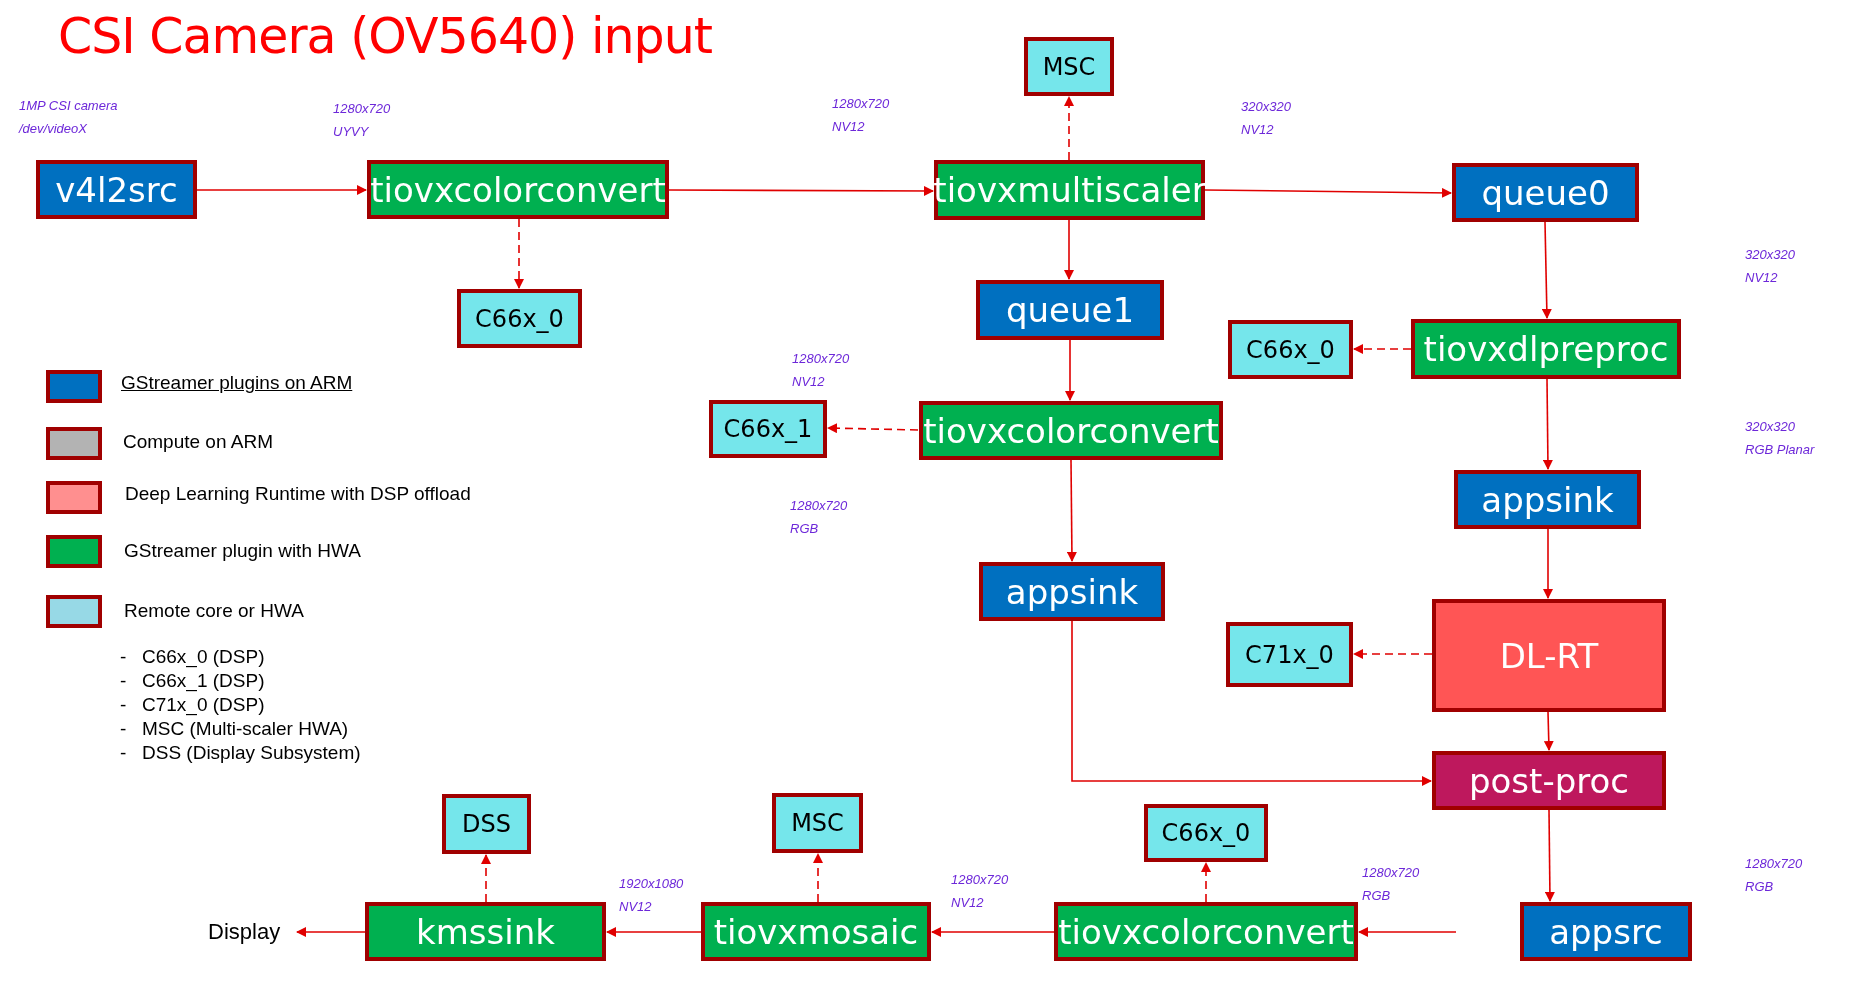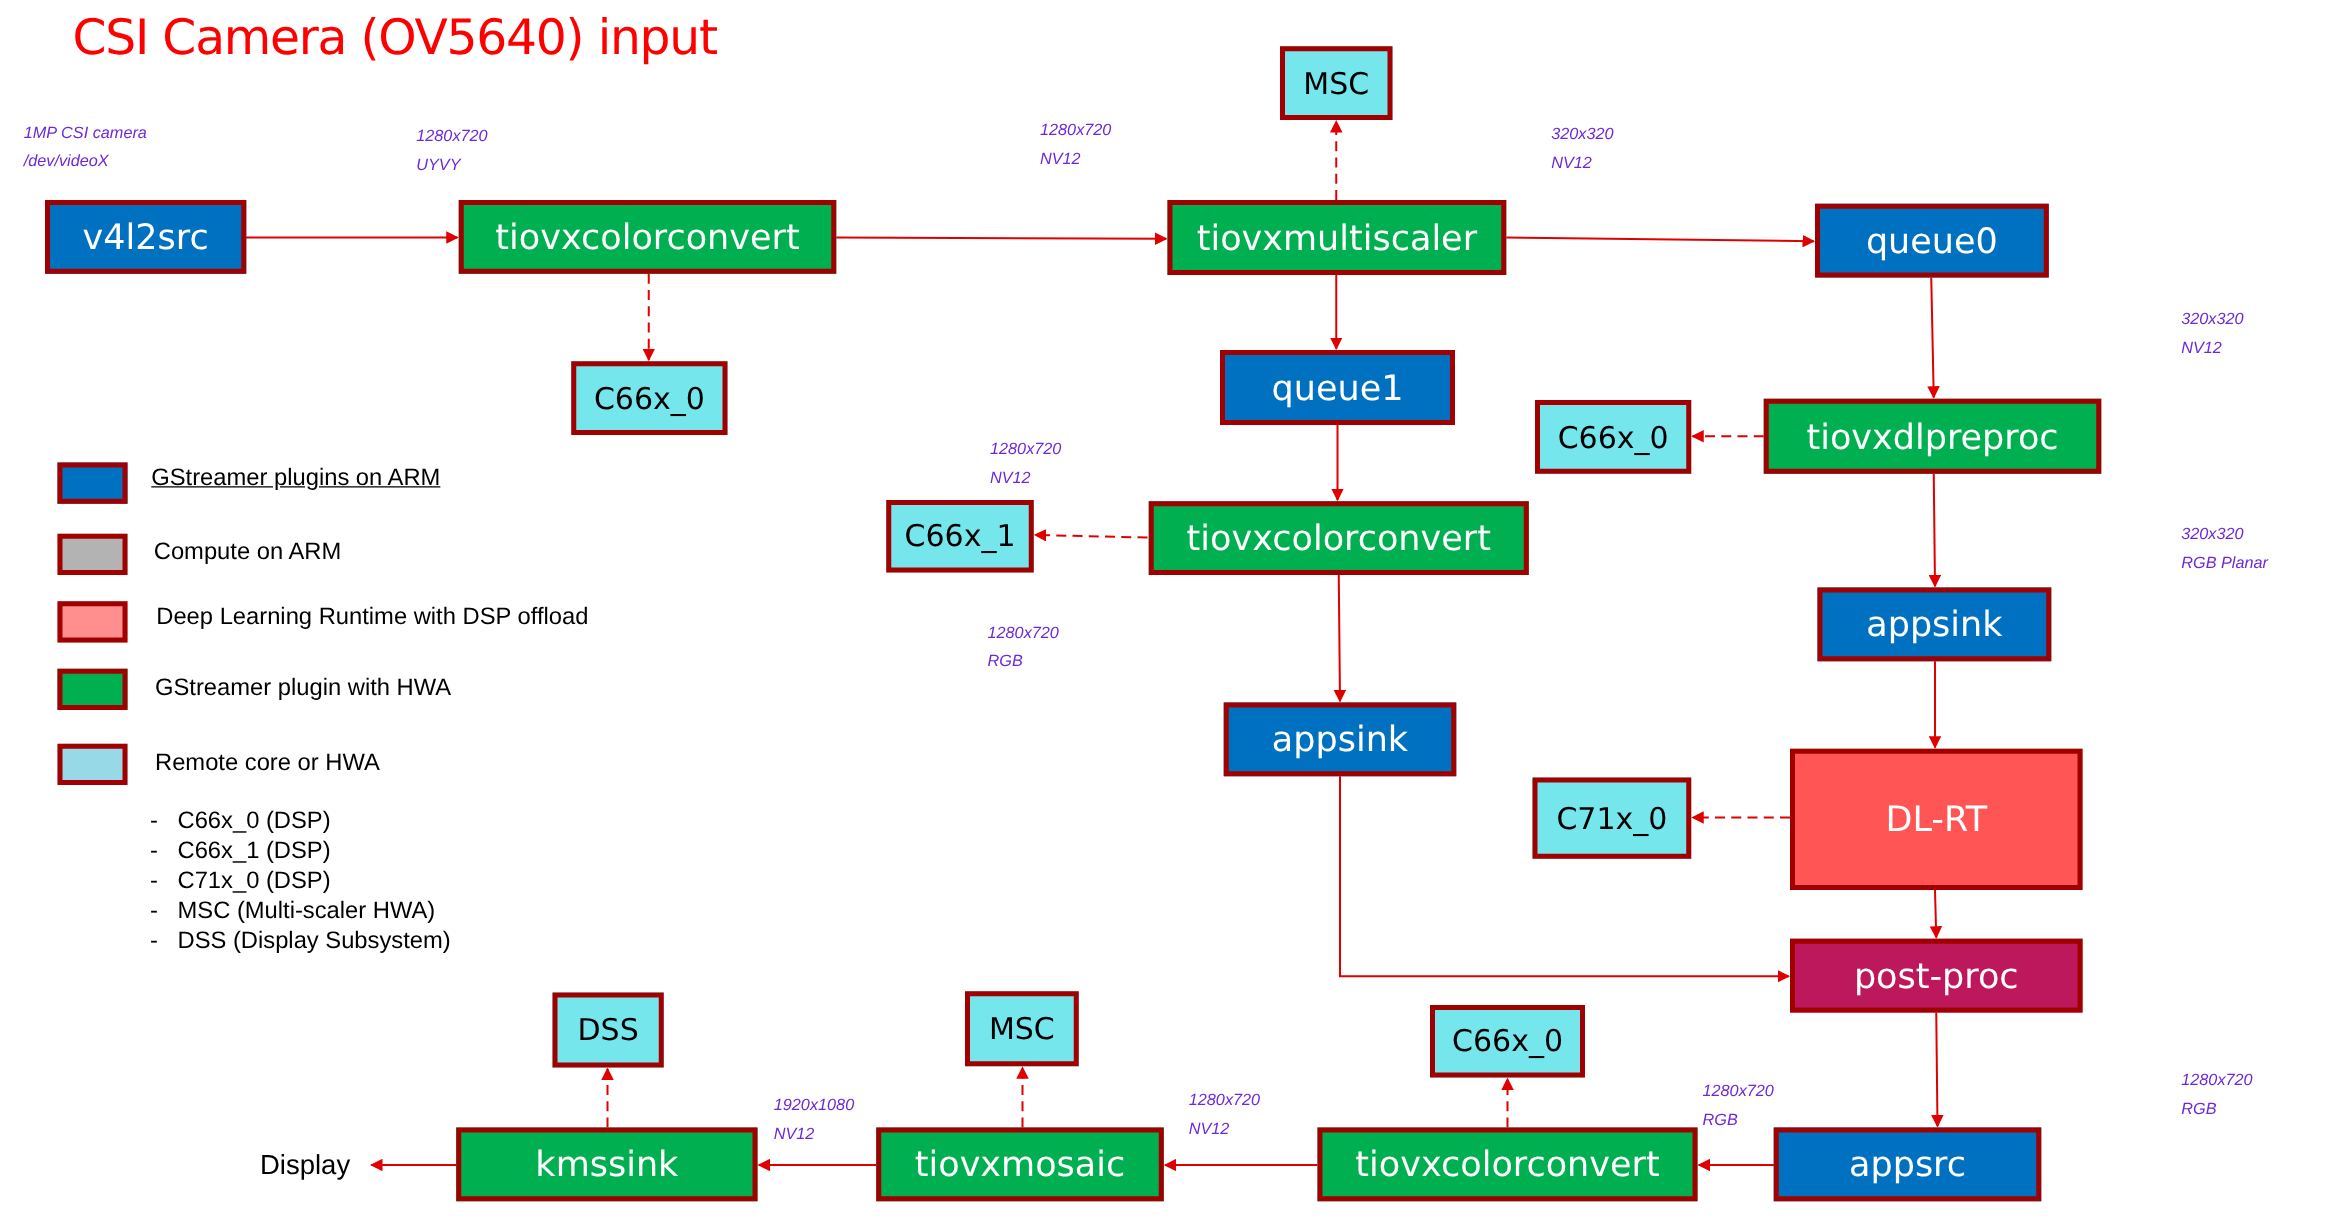--- a/index.html
+++ b/index.html
@@ -1,18 +1,18 @@
 <!DOCTYPE html>
 <html><head>
 <meta charset="utf-8">
 <style>
   html, body { margin:0; padding:0; background:#ffffff; }
   body { width:1875px; height:983px; position:relative; overflow:hidden; font-family:"Liberation Sans", sans-serif; }
-  .title { position:absolute; left:58px; top:8px; font-family:"DejaVu Sans", sans-serif; font-size:39px; color:#ff0000; letter-spacing:-1px; white-space:nowrap; }
-  .node { position:absolute; box-sizing:border-box; border:4px solid #a00000; display:flex; align-items:center; justify-content:center; color:#ffffff; font-family:"DejaVu Sans", sans-serif; font-size:28px; white-space:nowrap; }
+  .title { position:absolute; left:58px; top:8px; font-family:"DejaVu Sans", sans-serif; font-size:49px; color:#ff0000; letter-spacing:-1px; white-space:nowrap; }
+  .node { position:absolute; box-sizing:border-box; border:4px solid #a00000; display:flex; align-items:center; justify-content:center; color:#ffffff; font-family:"DejaVu Sans", sans-serif; font-size:34px; white-space:nowrap; }
   .node.arm { background:#0070c0; }
   .node.hwa { background:#00b050; }
   .node.remote { background:#75e6eb; color:#000; font-size:24px; }
   .node.dl { background:#ff5555; }
   .node.compute { background:#be185d; }
   .lbl { position:absolute; font-size:13px; line-height:23px; color:#6d28d9; white-space:nowrap;font-style:italic; }
   svg.wires { position:absolute; left:0; top:0; }
   .legend-swatch { position:absolute; box-sizing:border-box; width:56px; height:33px; border:4px solid #a00000; }
   .legend-text { position:absolute; font-size:19px; color:#000; white-space:nowrap; }
   .legend-list { position:absolute; left:120px; top:645px; font-size:19px; line-height:24px; color:#000; margin:0; padding:0; list-style:none; }
@@ -70,21 +70,21 @@
 <div class="node arm" style="left:976px;top:280px;width:188px;height:60px;">queue1</div>
 <div class="node hwa" style="left:919px;top:401px;width:304px;height:59px;">tiovxcolorconvert</div>
 <div class="node remote" style="left:709px;top:400px;width:118px;height:58px;">C66x_1</div>
 <div class="node arm" style="left:979px;top:562px;width:186px;height:59px;">appsink</div>
 <div class="node remote" style="left:1228px;top:320px;width:125px;height:59px;">C66x_0</div>
 <div class="node hwa" style="left:1411px;top:319px;width:270px;height:60px;">tiovxdlpreproc</div>
 <div class="node arm" style="left:1454px;top:470px;width:187px;height:59px;">appsink</div>
 <div class="node dl" style="left:1432px;top:599px;width:234px;height:113px;">DL-RT</div>
 <div class="node remote" style="left:1226px;top:622px;width:127px;height:65px;">C71x_0</div>
 <div class="node compute" style="left:1432px;top:751px;width:234px;height:59px;">post-proc</div>
-<div class="node arm" style="left:1419px;top:902px;width:214px;height:59px;">appsrc</div>
+<div class="node arm" style="left:1520px;top:902px;width:172px;height:59px;">appsrc</div>
 <div class="node hwa" style="left:1054px;top:902px;width:304px;height:59px;">tiovxcolorconvert</div>
 <div class="node remote" style="left:1144px;top:804px;width:124px;height:58px;">C66x_0</div>
 <div class="node hwa" style="left:701px;top:902px;width:230px;height:59px;">tiovxmosaic</div>
 <div class="node remote" style="left:772px;top:793px;width:91px;height:60px;">MSC</div>
 <div class="node hwa" style="left:365px;top:902px;width:241px;height:59px;">kmssink</div>
 <div class="node remote" style="left:442px;top:794px;width:89px;height:60px;">DSS</div>
 
 <div class="lbl" style="left:19px;top:94px;">
   <div>1MP CSI camera</div>
   <div>/dev/videoX</div>

